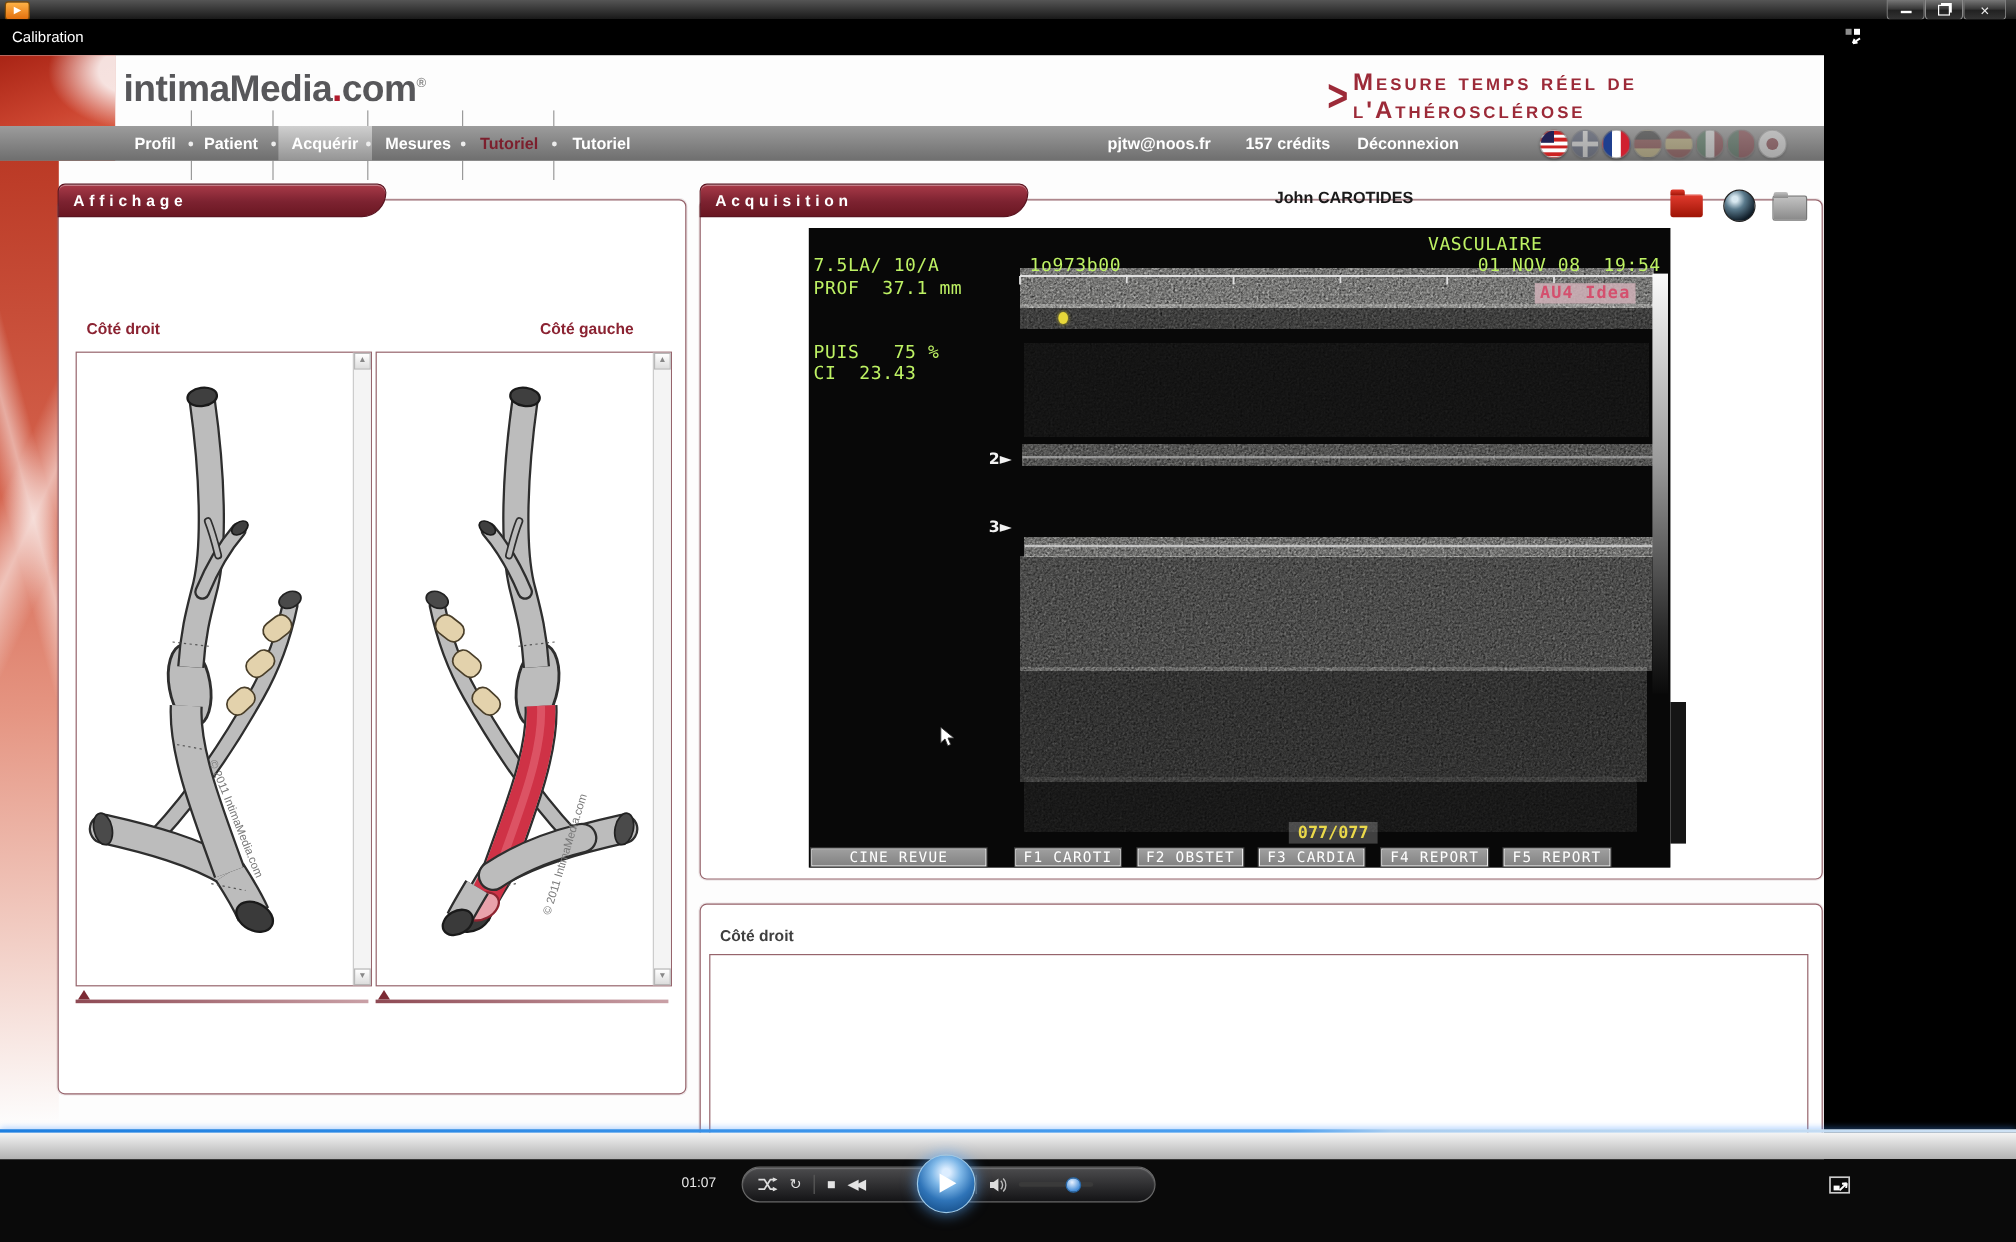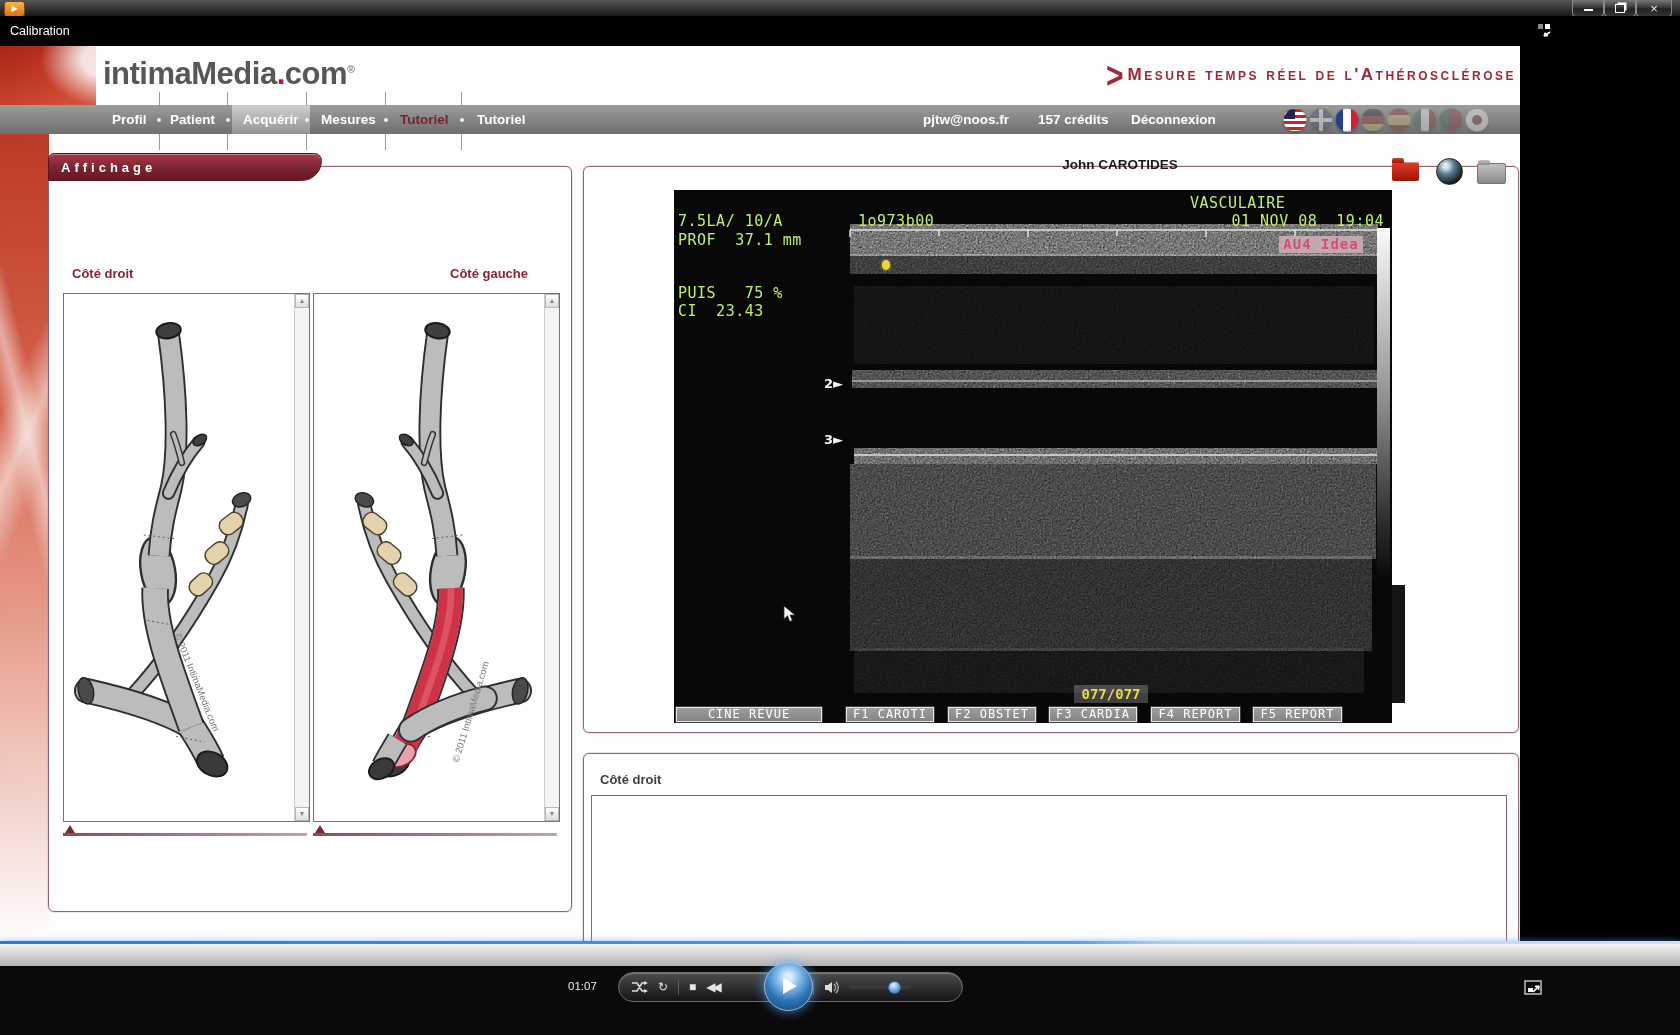--- a/index.html
+++ b/index.html
@@ -30,21 +30,21 @@
   #red-col{left:0;top:88px;width:49px;height:836px;
      background:linear-gradient(115deg,rgba(255,255,255,0) 30%,rgba(255,255,255,.55) 38%,rgba(255,255,255,0) 46%),
                 linear-gradient(75deg,rgba(255,255,255,0) 55%,rgba(255,255,255,.5) 63%,rgba(255,255,255,0) 70%),
                 linear-gradient(178deg,#bb3a26,#d3604a 30%,#e59582 55%,#f2cfc6 78%,#fdfdfd 96%);}
 
   
   #logo{left:103px;top:10px;font-size:31px;font-weight:bold;color:#57575a;letter-spacing:-.5px;}
   #logo .dot{color:#b01b2e;} #logo sup{font-size:11px;color:#8a8a8a;}
   #tagline{left:1106px;top:12px;width:430px;color:#9c2a38;display:flex;align-items:center;}
   #tagline .chev{font-size:30px;font-weight:bold;margin-right:4px;transform:scaleY(1.25);}
-  #tagline .txt{font-variant:small-caps;font-weight:bold;font-size:17px;letter-spacing:2.5px;}
+  #tagline .txt{font-variant:small-caps;font-weight:bold;font-size:20px;letter-spacing:2.5px;}
 
   
   #nav{left:0;top:59px;width:1680px;height:29px;background:linear-gradient(#9c9c9c,#6e6e6e);}
   #nav-hl{left:232px;top:59px;width:78px;height:29px;background:linear-gradient(#cfcfcf,#949494);}
   .tick{width:1px;background:#9a9a9a;}
   .navitem{top:59px;height:29px;line-height:29px;font-size:13.5px;font-weight:bold;color:#fff;text-align:right;}
   .navdot{top:72px;width:4px;height:4px;border-radius:50%;background:#ededed;}
   .nav-red{color:#7c1f2d;}
   .flag{top:62px;width:22px;height:22px;border-radius:50%;border:1px solid rgba(120,120,120,.6);
         overflow:hidden;box-shadow:0 1px 2px rgba(0,0,0,.35);}
@@ -307,20 +307,21 @@
     </div>
 
     <div class="abs slider" id="sl-droit">
         <div class="sl-thumb"></div>
       </div>
     <div class="abs slider" id="sl-gauche">
         <div class="sl-thumb"></div>
       </div>
 
     <div class="abs panel" id="p-acq"></div>
+    <div class="abs tab" id="tab-acq">Acquisition</div>
     <div class="abs" id="acq-title">John CAROTIDES</div>
     <div class="abs folder" id="fold-red"></div>
     <div class="abs" id="cam-icon"></div>
     <div class="abs folder" id="fold-gray"></div>
 
     <div class="abs" id="us">
       <svg width="718" height="533" viewBox="0 0 718 533" style="position:absolute;left:0;top:0;">
         <defs>
           <filter id="sp" x="0%" y="0%" width="100%" height="100%">
             <feTurbulence type="fractalNoise" baseFrequency="0.55" numOctaves="2" stitchTiles="stitch"></feTurbulence>
@@ -345,21 +346,21 @@
           <line x1="354" y1="40" x2="354" y2="47"></line>
             <line x1="443" y1="40" x2="443" y2="46"></line>
           <line x1="532" y1="40" x2="532" y2="47"></line>
             <line x1="621" y1="40" x2="621" y2="46"></line>
           <line x1="710" y1="40" x2="710" y2="47"></line>
         </g>
       </svg>
       <div class="ustext" id="us-mode">VASCULAIRE</div>
       <div class="ustext" id="us-probe">7.5LA/ 10/A</div>
       <div class="ustext" id="us-id">1o973b00</div>
-      <div class="ustext" id="us-date">01 NOV 08  19:04</div>
+      <div class="ustext" id="us-date">01 NOV 08  19:54</div>
       <div class="ustext" id="us-prof">PROF  37.1 mm</div>
       <div class="ustext" id="us-puis">PUIS   75 %</div>
       <div class="ustext" id="us-ci">CI  23.43</div>
       <div class="abs" id="us-au4">AU4 Idea</div>
       <div class="usmark" id="us-m2">2►</div>
       <div class="usmark" id="us-m3">3►</div>
       <div class="abs" id="us-dot"></div>
       <div class="abs" id="gray-strip"></div>
       <div class="abs" id="us-frame">077/077</div>
       <div class="usbtn" style="left:2px;width:146px;">CINE REVUE</div>

